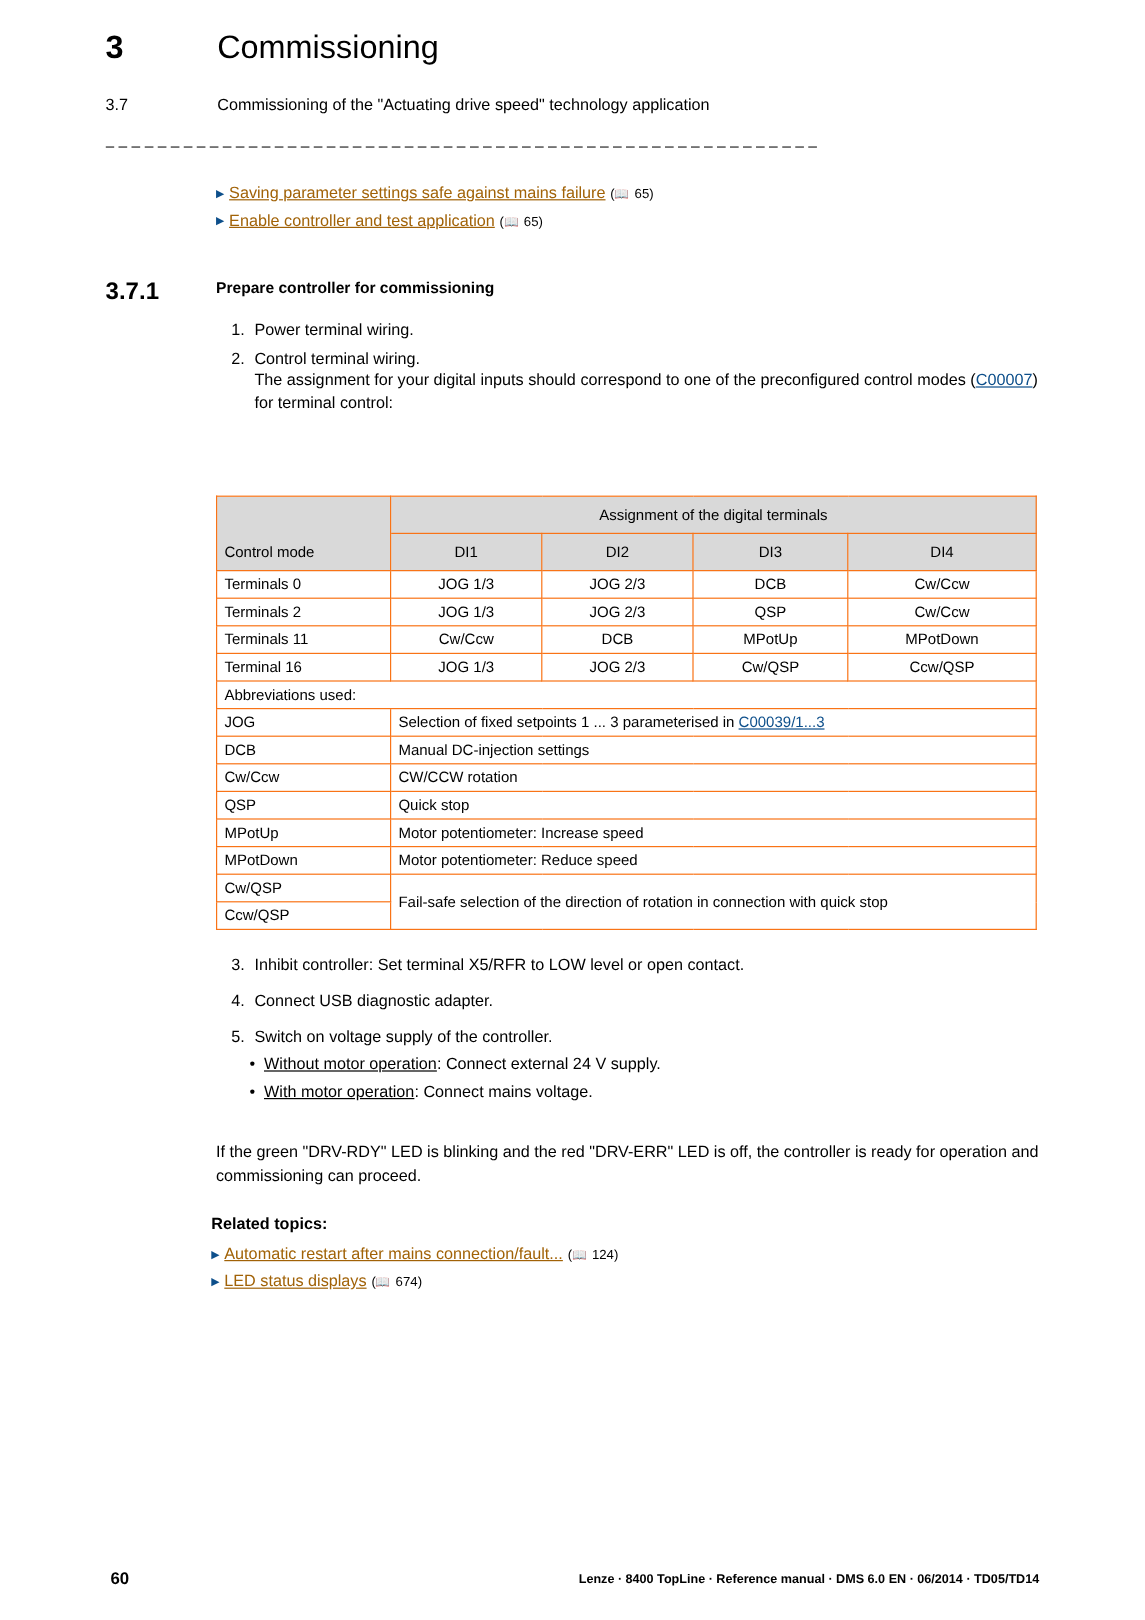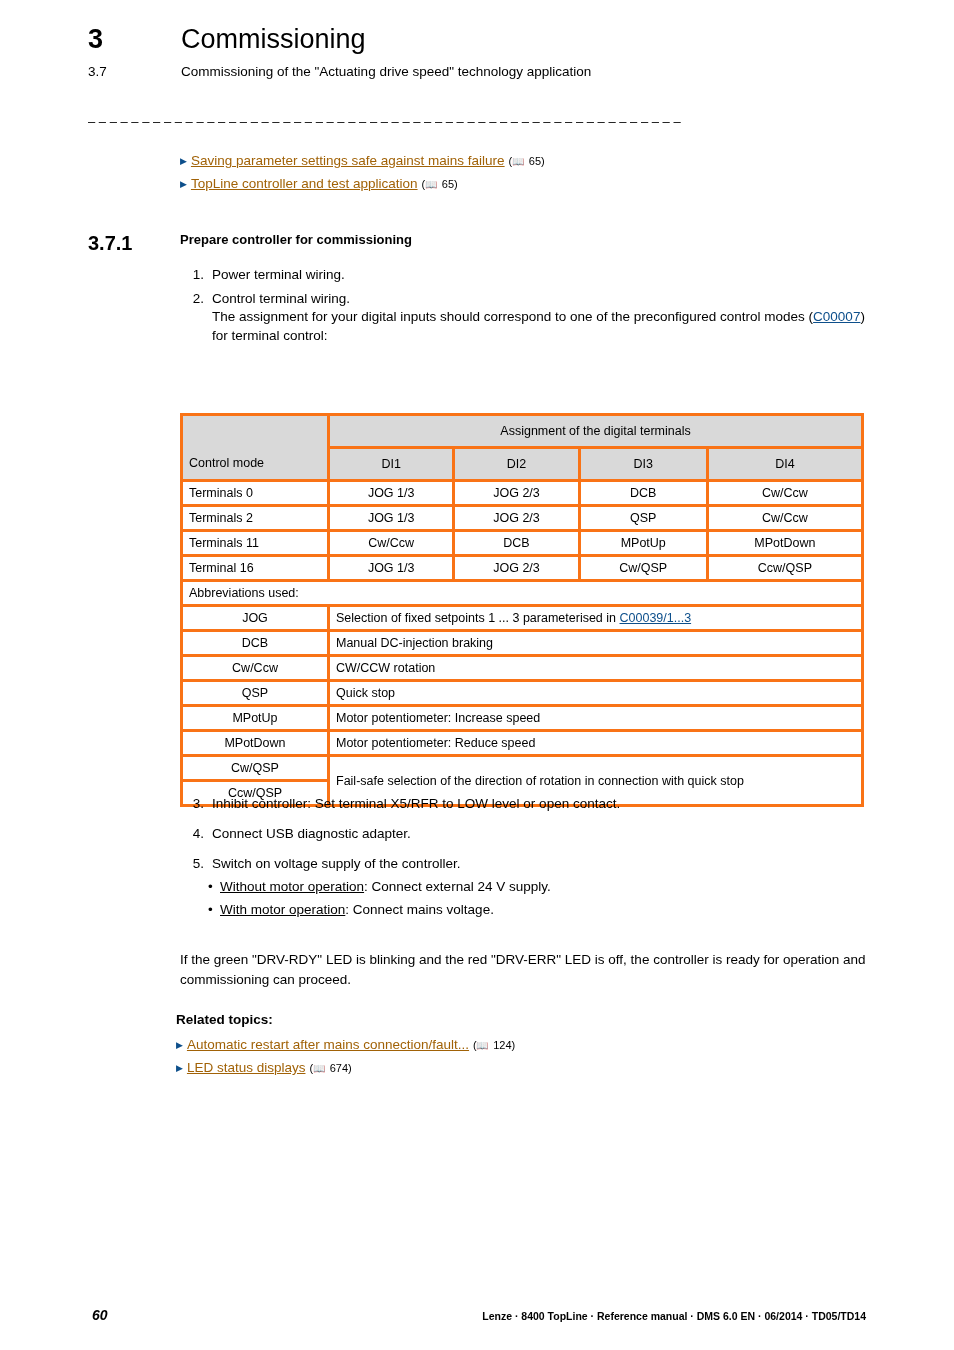--- a/index.html
+++ b/index.html
@@ -41,21 +41,21 @@
   }
   .chapter-title {
     font-size: 27px;
     font-weight: normal;
     color: #000;
     line-height: 1.1;
   }
   .header-row2 {
     display: flex;
     align-items: flex-start;
-    margin-top: 9px;
+    margin-top: 25px;
   }
   .section-num {
     font-size: 13.5px;
     width: 93px;
     color: #000;
   }
   .section-title {
     font-size: 13.5px;
     color: #000;
   }
@@ -161,21 +161,21 @@
     left: 180px;
     top: 413px;
     width: 684px;
   }
   table.tbl {
     border-collapse: collapse;
     width: 684px;
     font-size: 12.5px;
   }
   table.tbl td, table.tbl th {
-    border: 3px solid #f97316;
+    border: 1px solid #f97316;
     padding: 4px 6px;
     font-weight: normal;
     vertical-align: middle;
   }
   .hdr-band td {
     background: #d9d9d9;
     font-weight: bold;
     text-align: center;
     height: 22px;
   }
@@ -185,21 +185,21 @@
   .cell-center {
     text-align: center;
   }
   .abbr-title td {
     font-weight: bold;
     padding-top: 7px;
     padding-bottom: 7px;
     border-bottom: 1px solid #8d8d8d;
   }
   .abbr-key {
-    text-align: center;
+    text-align: left;
     width: 132px;
   }
   .abbr-val a {
     color: #0d4f8b;
     text-decoration: underline;
   }
 
   
   .steps2 {
     position: absolute;
@@ -250,21 +250,20 @@
     margin-bottom: 10px;
   }
 
   
   .footer-pg {
     position: absolute;
     left: 92px;
     top: 1307px;
     font-size: 14px;
     font-weight: bold;
-    font-style: italic;
   }
   .footer-txt {
     position: absolute;
     right: 88px;
     top: 1310px;
     font-size: 10.5px;
     font-weight: bold;
     color: #000;
   }
 </style>
@@ -286,21 +285,21 @@
   <div class="dashline">– – – – – – – – – – – – – – – – – – – – – – – – – – – – – – – – – – – – – – – – – – – – – – – – – – – – – – –</div>
 
   <div class="xref-list">
     <div class="xref">
       <span class="tri">▶</span>
       <a href="#">Saving parameter settings safe against mains failure</a>
       <span class="pg">(<span class="bookglyph">📖</span> <span>65</span>)</span>
     </div>
     <div class="xref">
       <span class="tri">▶</span>
-      <a href="#">TopLine controller and test application</a>
+      <a href="#">Enable controller and test application</a>
       <span class="pg">(<span class="bookglyph">📖</span> <span>65</span>)</span>
     </div>
   </div>
 
   <div class="subhead">
     <div class="subhead-num">3.7.1</div>
     <div class="subhead-title">Prepare controller for commissioning</div>
   </div>
 
   <div class="steps">
@@ -363,21 +362,21 @@
         </tr>
         <tr class="abbr-title">
           <td colspan="5">Abbreviations used:</td>
         </tr>
         <tr>
           <td class="abbr-key">JOG</td>
           <td colspan="4" class="abbr-val"><span>Selection of fixed setpoints 1 ... 3 parameterised in </span><a href="#">C00039/1...3</a></td>
         </tr>
         <tr>
           <td class="abbr-key">DCB</td>
-          <td colspan="4" class="abbr-val">Manual DC-injection braking</td>
+          <td colspan="4" class="abbr-val">Manual DC-injection settings</td>
         </tr>
         <tr>
           <td class="abbr-key">Cw/Ccw</td>
           <td colspan="4" class="abbr-val">CW/CCW rotation</td>
         </tr>
         <tr>
           <td class="abbr-key">QSP</td>
           <td colspan="4" class="abbr-val">Quick stop</td>
         </tr>
         <tr>

